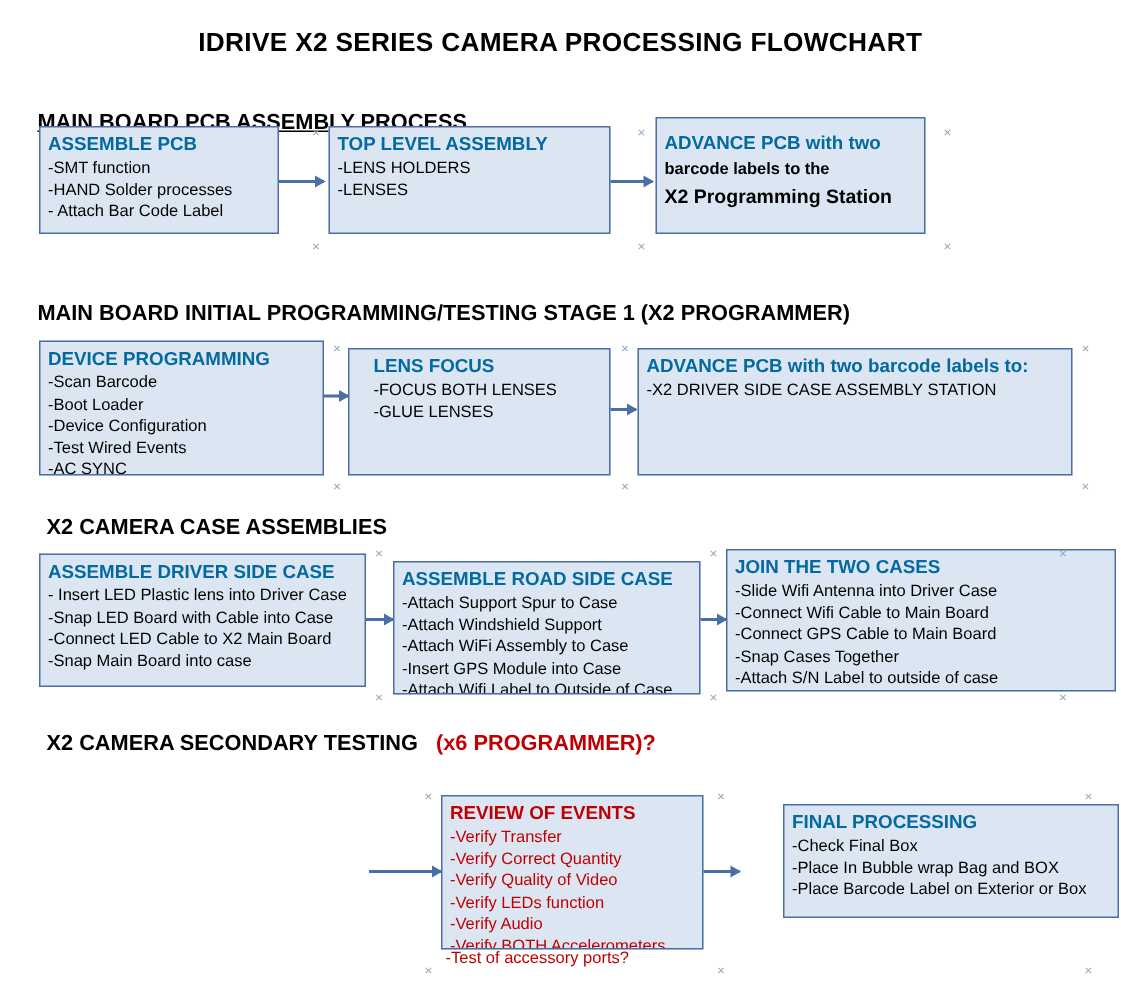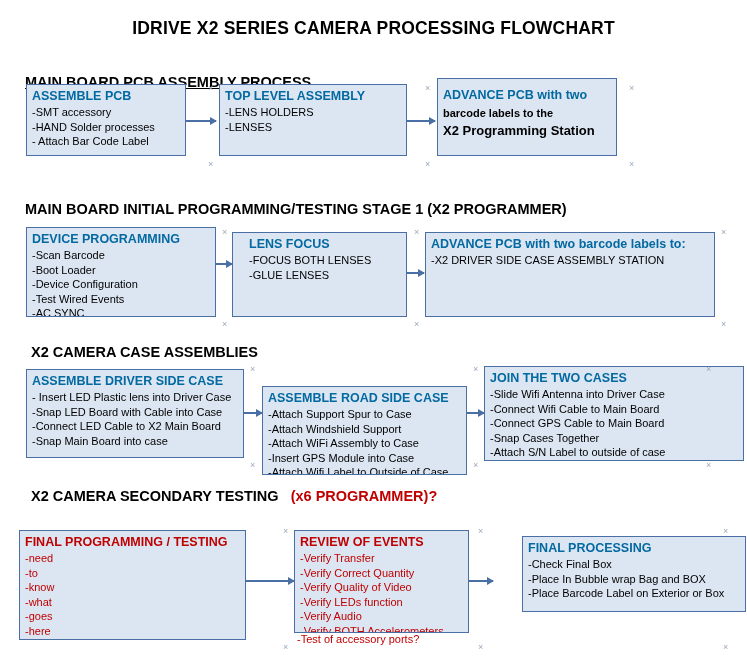--- a/index.html
+++ b/index.html
@@ -90,21 +90,21 @@
 
   <div class="title">IDRIVE X2  SERIES CAMERA PROCESSING FLOWCHART</div>
 
   <div class="section-head" style="left:25px;top:74px;text-decoration:underline;">
     <span>MAIN BOARD PCB ASSEMBLY PROCESS</span>
   </div>
 
   <div class="box" style="left:26px;top:84px;width:160px;height:72px;">
     <div class="box-title">ASSEMBLE PCB</div>
     <ul>
-      <li>-SMT accessory</li>
+      <li>-SMT function</li>
       <li>-HAND Solder processes</li>
       <li>- Attach Bar Code Label</li>
     </ul>
   </div>
 
   <div class="arrow" style="left:186px;top:120px;width:30px;"></div>
 
   <div class="box" style="left:219px;top:84px;width:188px;height:72px;">
     <div class="box-title">TOP LEVEL ASSEMBLY</div>
     <ul>
@@ -180,21 +180,21 @@
     <ul>
       <li>- Insert LED Plastic lens into Driver Case</li>
       <li>-Snap LED Board with Cable into Case</li>
       <li>-Connect LED Cable to X2 Main Board</li>
       <li>-Snap Main Board into case</li>
     </ul>
   </div>
 
   <div class="arrow" style="left:244px;top:412px;width:18px;"></div>
 
-  <div class="box" style="left:262px;top:386px;width:205px;height:89px;">
+  <div class="box" style="left:262px;top:374px;width:205px;height:89px;">
     <div class="box-title">ASSEMBLE ROAD SIDE CASE</div>
     <ul>
       <li>-Attach Support Spur to Case</li>
       <li>-Attach Windshield Support</li>
       <li>-Attach WiFi Assembly to Case</li>
       <li>-Insert GPS Module into Case</li>
       <li>-Attach Wifi Label to Outside of Case</li>
     </ul>
   </div>
 
@@ -217,31 +217,20 @@
   <div class="tick" style="left:250px;top:461px;">×</div>
   <div class="tick" style="left:473px;top:461px;">×</div>
   <div class="tick" style="left:706px;top:365px;">×</div>
   <div class="tick" style="left:706px;top:461px;">×</div>
 
   <div class="section-head" style="left:31px;top:488px;">
     <span>X2 CAMERA SECONDARY TESTING</span>
     <span class="accent" style="margin-left:8px;">(x6 PROGRAMMER)?</span>
   </div>
 
-  <div class="box" style="left:19px;top:530px;width:227px;height:110px;">
-    <div class="box-title red">FINAL PROGRAMMING / TESTING</div>
-    <ul>
-      <li class="red">-need</li>
-      <li class="red">-to</li>
-      <li class="red">-know</li>
-      <li class="red">-what</li>
-      <li class="red">-goes</li>
-      <li class="red">-here</li>
-    </ul>
-  </div>
 
   <div class="arrow" style="left:246px;top:580px;width:48px;"></div>
 
   <div class="box" style="left:294px;top:530px;width:175px;height:103px;">
     <div class="box-title red">REVIEW OF EVENTS</div>
     <ul>
       <li class="red">-Verify Transfer</li>
       <li class="red">-Verify Correct Quantity</li>
       <li class="red">-Verify Quality of Video</li>
       <li class="red">-Verify LEDs function</li>

